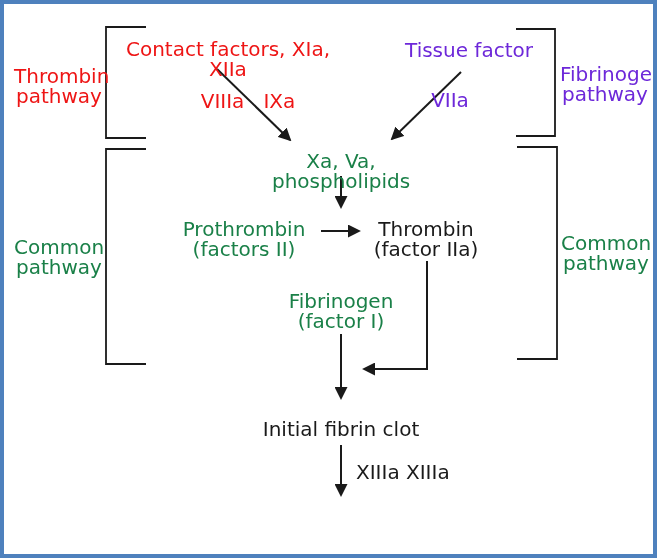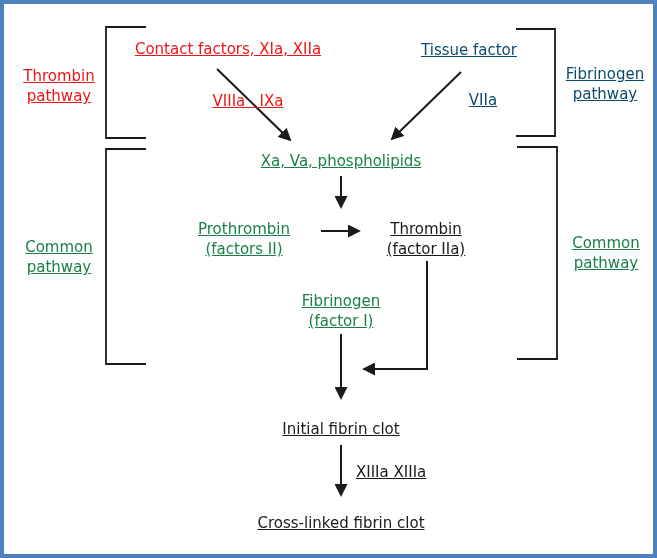--- a/index.html
+++ b/index.html
@@ -8,29 +8,28 @@
     width: 657px;
     height: 558px;
     box-sizing: border-box;
     border: 4px solid #4e81bd;
     background: #ffffff;
     font-family: "DejaVu Sans", "Liberation Sans", sans-serif;
     overflow: hidden;
   }
   .lbl {
     position: absolute;
-    font-size: 15px;
+    font-size: 20px;
     line-height: 20px;
     text-align: center;
     white-space: pre-line;
     color: #1a1a1a;
-    text-decoration: underline;
   }
   .red   { color: #ee1515; }
-  .blue  { color: #0c4a6e; }
+  .blue  { color: #6d28d9; }
   .green { color: #1a8048; }
   .pre   { white-space: pre; }
   .left-align { text-align: left; }
   svg.layer { position: absolute; left: 0; top: 0; }
   .stroke { stroke: #1a1a1a; fill: none; }
 </style>
 </head>
 <body>
 
 <div class="frame">
@@ -67,32 +66,31 @@
 
   <div class="lbl green" style="left:557px; top:229px; width:90px;">Common
 pathway</div>
 
   <div class="lbl red" style="left:108px; top:35px; width:232px;">Contact factors, XIa, XIIa</div>
 
   <div class="lbl red pre" style="left:193px; top:87px; width:102px;">VIIIa   IXa</div>
 
   <div class="lbl blue" style="left:400px; top:36px; width:130px;">Tissue factor</div>
 
-  <div class="lbl blue" style="left:454px; top:86px; width:50px;">VIIa</div>
+  <div class="lbl blue" style="left:421px; top:86px; width:50px;">VIIa</div>
 
   <div class="lbl green" style="left:237px; top:147px; width:200px;">Xa, Va, phospholipids</div>
 
   <div class="lbl green" style="left:178px; top:215px; width:124px;">Prothrombin
 (factors II)</div>
 
   <div class="lbl" style="left:360px; top:215px; width:124px;">Thrombin
 (factor IIa)</div>
 
   <div class="lbl" style="left:237px; top:415px; width:200px;">Initial fibrin clot</div>
 
   <div class="lbl green" style="left:277px; top:287px; width:120px;">Fibrinogen
 (factor I)</div>
 
   <div class="lbl left-align" style="left:352px; top:458px; width:120px;">XIIIa XIIIa</div>
 
-  <div class="lbl" style="left:217px; top:509px; width:240px;">Cross-linked fibrin clot</div>
 
 </div>
 
 </body></html>

